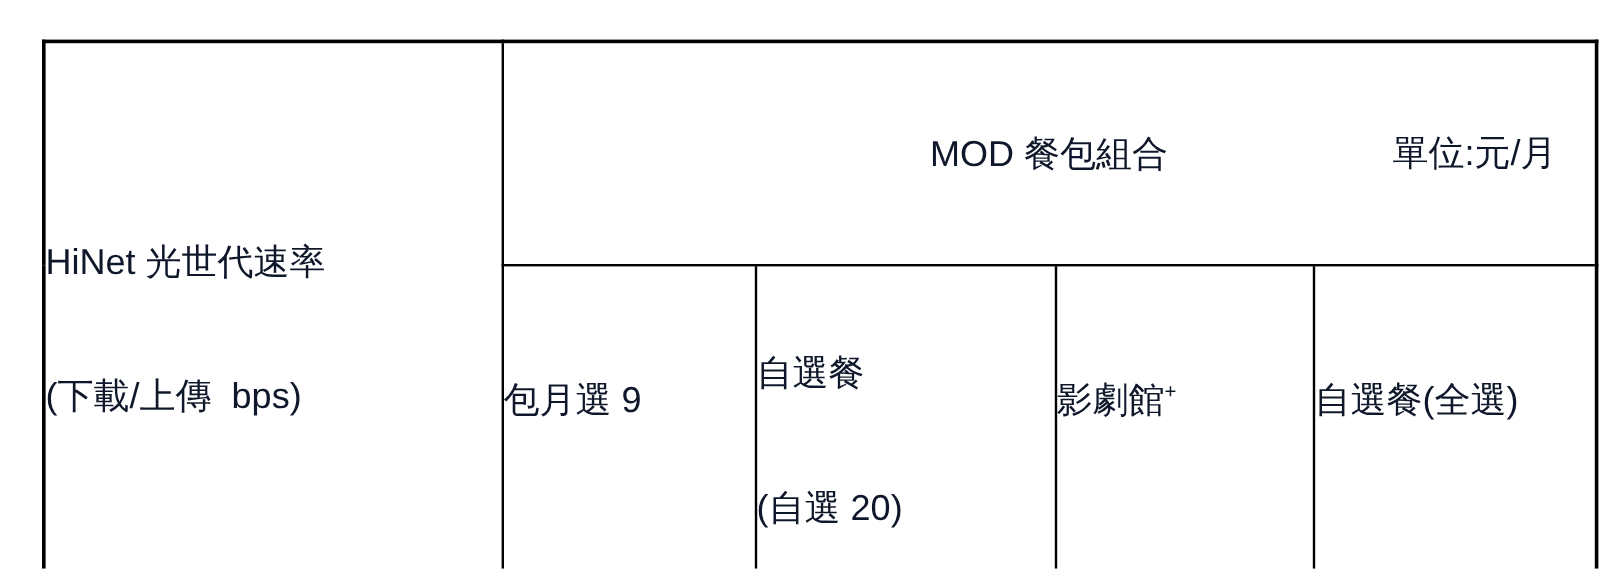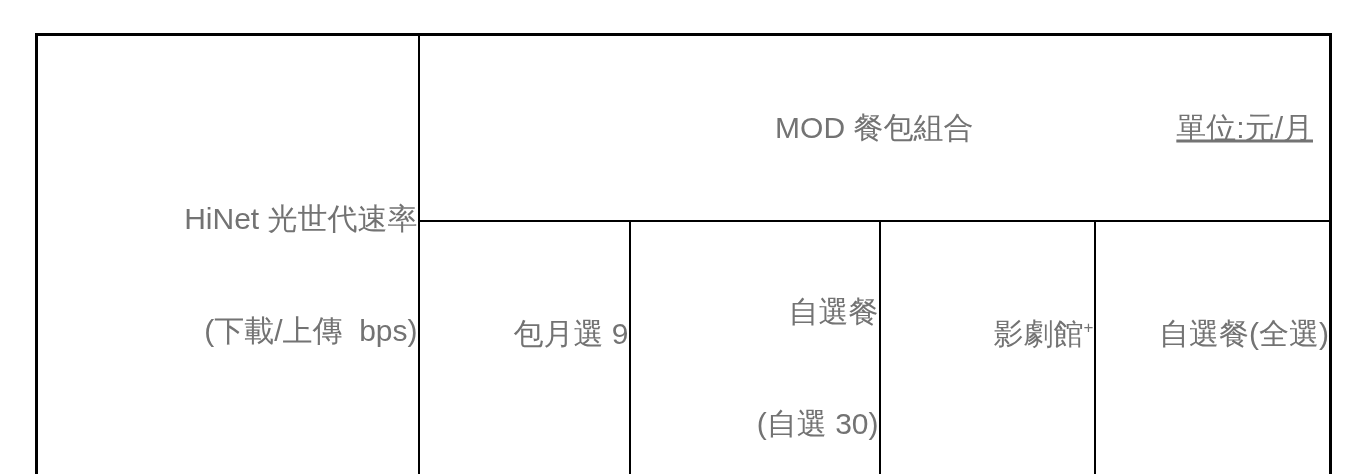--- a/index.html
+++ b/index.html
@@ -19,44 +19,43 @@
     top: 33px;
     border-collapse: collapse;
     table-layout: fixed;
     border: 3px solid #000000;
   }
   .pricing th, .pricing td {
     border: 2px solid #000000;
     padding: 0;
     font-size: 30px;
     font-weight: 400;
-    color: #737373;
+    color: #0f172a;
     white-space: pre-wrap;
     vertical-align: middle;
   }
   tr.r-group th { height: 48px; }
   tr.r-cols  th { height: 106px; }
 
   .corner-cell { text-align: center; }
-  .line { line-height: 44px; text-align: right; }
+  .line { line-height: 44px; text-align: left; }
 
   .group-wrap {
     position: relative;
     display: flex;
     align-items: center;
     justify-content: center;
     height: 48px;
     width: 100%;
   }
   .unit {
     position: absolute;
-    right: 16px;
+    right: 32px;
     top: 50%;
     transform: translateY(-50%);
-    text-decoration: underline;
   }
   sup.plus {
     font-size: 17px;
     line-height: 0;
   }
 </style>
 </head>
 <body>
 
 <div class="canvas">
@@ -83,21 +82,21 @@
       </th>
     </tr>
 
     <tr class="r-cols">
       <th>
         <div class="line"><span>包月選 9</span><sup class="plus"></sup></div>
         <div class="line"></div>
       </th>
       <th>
         <div class="line"><span>自選餐</span><sup class="plus"></sup></div>
-        <div class="line">(自選 30)</div>
+        <div class="line">(自選 20)</div>
       </th>
       <th>
         <div class="line"><span>影劇館</span><sup class="plus">+</sup></div>
         <div class="line"></div>
       </th>
       <th>
         <div class="line"><span>自選餐(全選)</span><sup class="plus"></sup></div>
         <div class="line"></div>
       </th>
     </tr>

